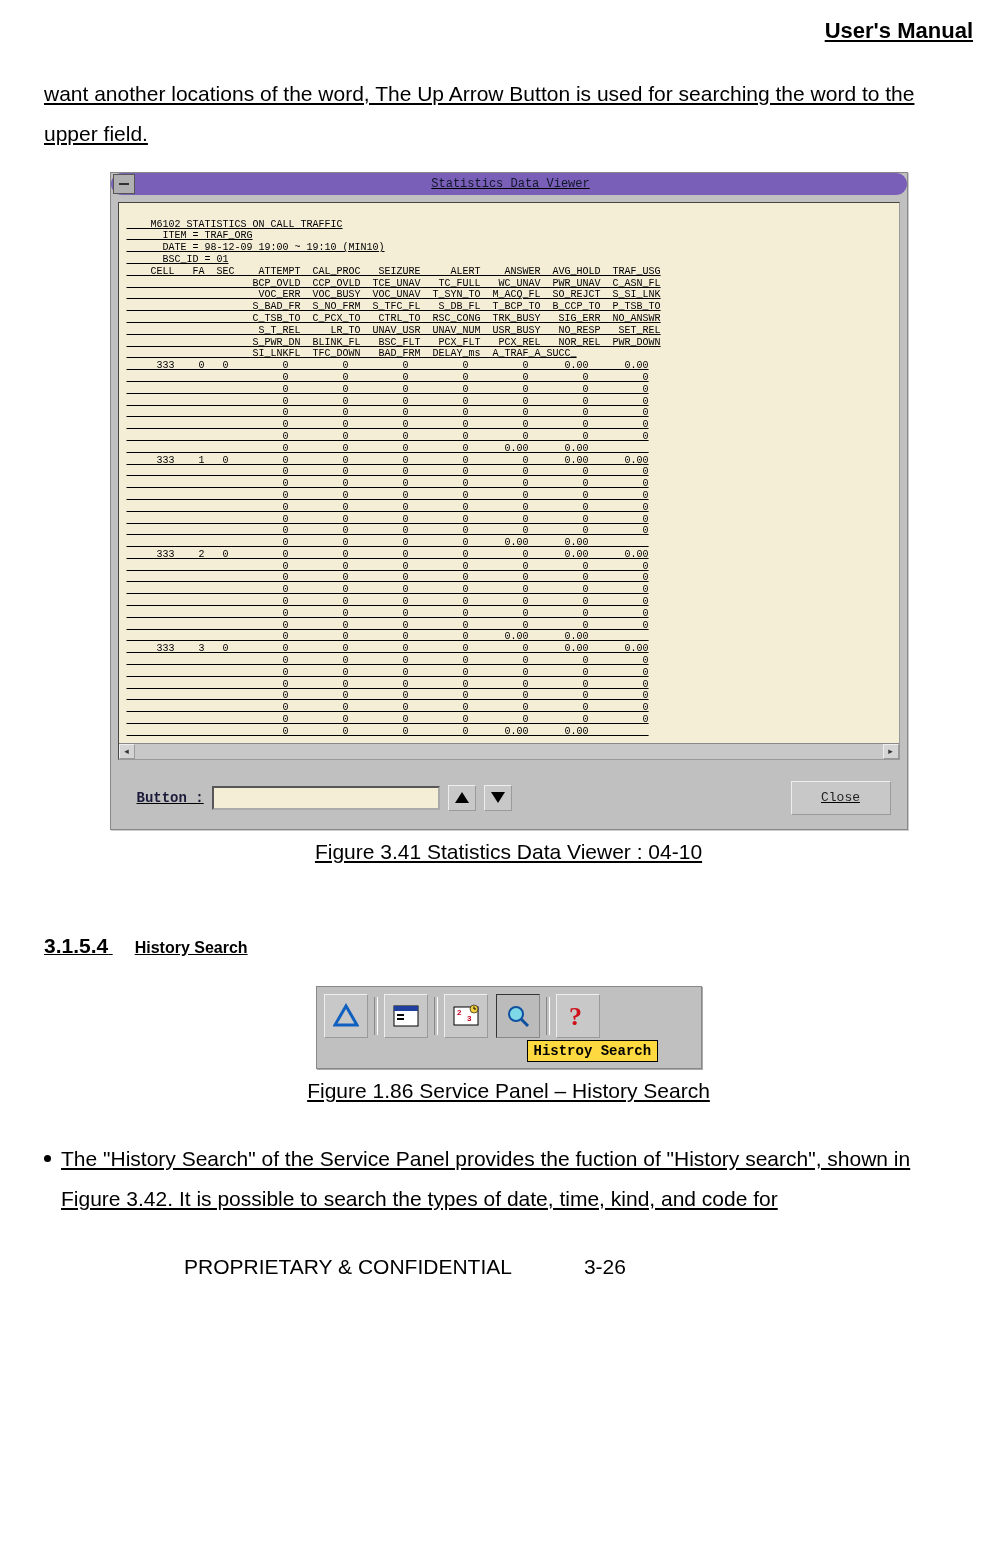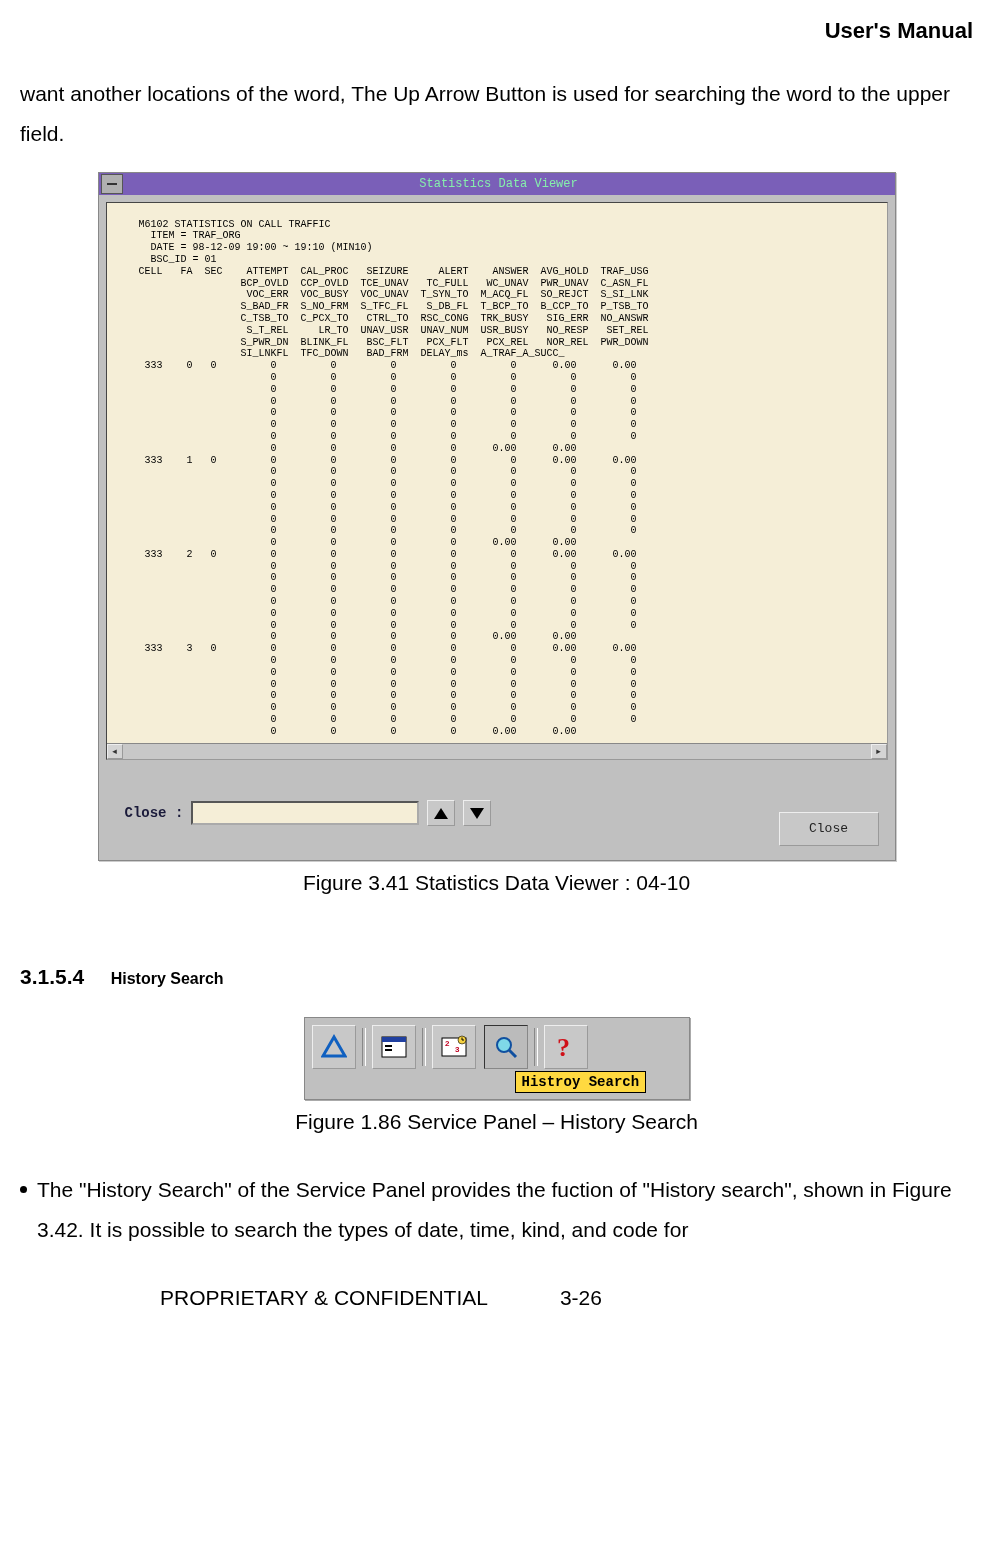--- a/index.html
+++ b/index.html
@@ -3,22 +3,23 @@
 <meta charset="utf-8">
 <style>
   body {
     margin: 0;
     background: #fff;
     font-family: Arial, Helvetica, sans-serif;
     color: #000;
     width: 1001px;
   }
   .page {
-    padding: 0 28px 20px 20px;
+    padding: 0 28px 20px 44px;
     box-sizing: border-box;
+    text-decoration: underline;
   }
   .header-right {
     text-align: right;
     font-weight: bold;
     font-size: 22px;
     padding-top: 18px;
     padding-right: 0;
   }
   .body-para {
     font-size: 21px;
@@ -71,26 +72,27 @@
   
   .win1 {
     width: 796px;
     margin: 0 auto;
     border: 1px solid #888;
     box-shadow: 1px 1px 0 #ccc;
     background: #c0c0c0;
   }
   .titlebar {
     background: #7a5fb8;
-    color: #86efac;
+    color: #0f172a;
     height: 22px;
     display: flex;
     align-items: center;
     font-family: "Courier New", monospace;
     font-size: 12px;
+    border-radius: 11px;
   }
   .sysmenu {
     width: 20px;
     height: 18px;
     border: 1px solid #555;
     margin-left: 2px;
     background: #b0b0b0;
     display: flex;
     align-items: center;
     justify-content: center;
@@ -199,21 +201,20 @@
     height: 32px;
     border: 1px outset #eee;
     background: #c8c8c8;
     font-family: "Courier New", monospace;
     font-size: 13px;
     color: #222;
     display: flex;
     align-items: center;
     justify-content: center;
     cursor: pointer;
-    margin-top: 31px;
   }
 
   
   .toolbar-wrap {
     width: 384px;
     margin: 28px auto 0 auto;
     border: 1px solid #888;
     background: #c0c0c0;
     box-shadow: 1px 1px 0 #aaa;
   }
@@ -331,21 +332,21 @@
                           0         0         0         0      0.00      0.00          </div>
         <div class="hscroll">
           <div class="hscroll-btn">◂</div>
           <div class="hscroll-track"></div>
           <div class="hscroll-btn">▸</div>
         </div>
       </div>
     </div>
 
     <div class="bottombar">
-      <span class="search-label">Close :</span>
+      <span class="search-label">Button :</span>
       <input class="search-input" type="text" value="" style="">
       <div class="arrow-btn">
         <div class="tri-up"></div>
       </div>
       <div class="arrow-btn">
         <div class="tri-down"></div>
       </div>
       <div class="spacer"></div>
       <div class="close-btn">Close</div>
     </div>

